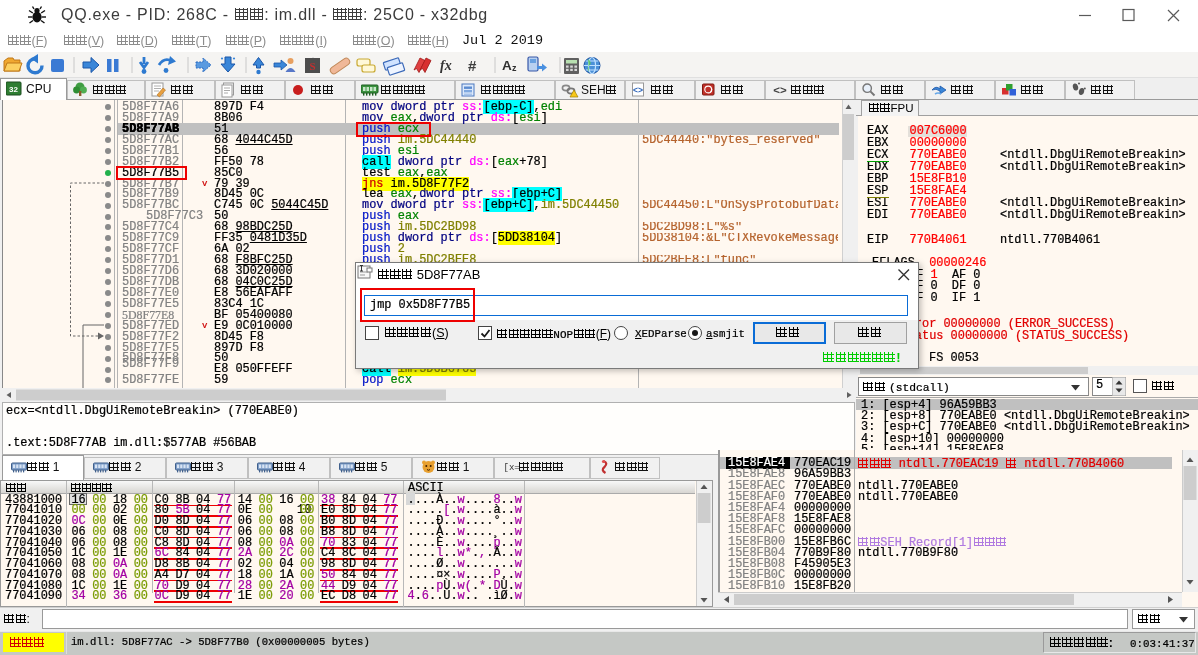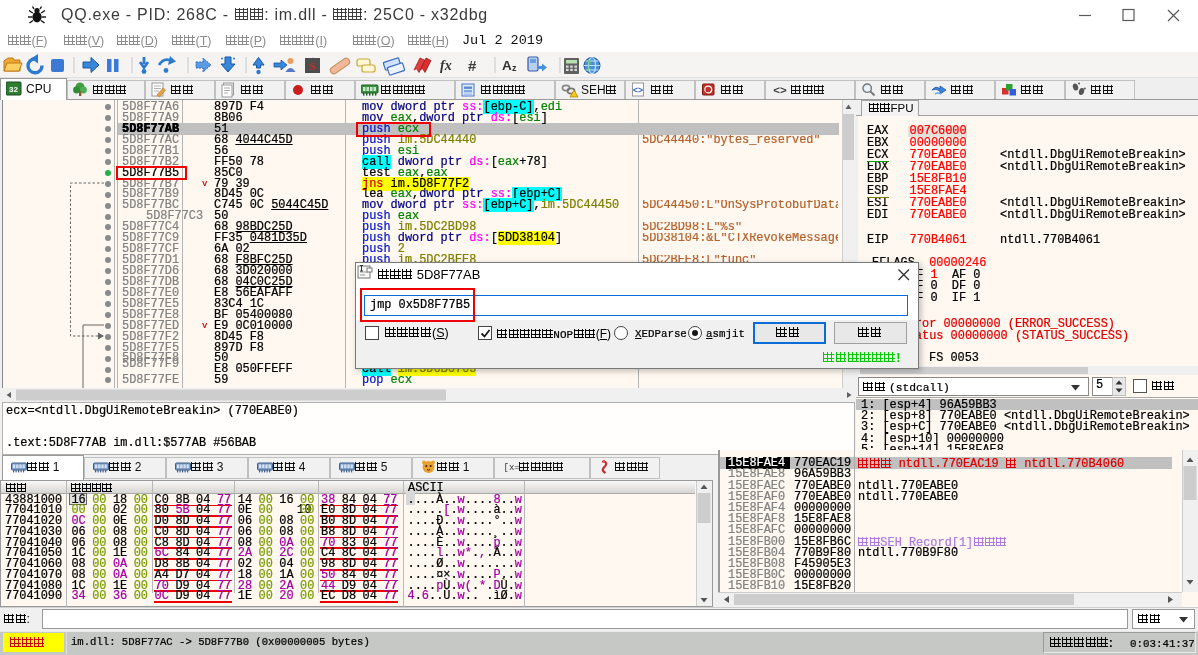--- a/index.html
+++ b/index.html
@@ -316,21 +316,21 @@
 <div class="ab mono" style="left:362px;top:255.0px;"><span style="color:#0014c8">push </span><span style="color:#808000">im.5DC2BEE8</span></div>
 <div class="ab mono" style="left:642px;top:255.0px;color:#b5632d;width:196px;overflow:hidden;white-space:pre">5DC2BEE8:L"func"</div>
 <div class="ab mono" style="left:122px;top:265.9px;"><span style="color:#828282">5D8F77D6</span></div>
 <div class="ab mono" style="left:214px;top:265.9px;"><span style="color:#000">68 3D020000</span></div>
 <div class="ab mono" style="left:122px;top:276.9px;"><span style="color:#828282">5D8F77DB</span></div>
 <div class="ab mono" style="left:214px;top:276.9px;"><span style="color:#000">68 </span><span style="color:#000;text-decoration:underline">04C0C25D</span></div>
 <div class="ab mono" style="left:122px;top:287.8px;"><span style="color:#828282">5D8F77E0</span></div>
 <div class="ab mono" style="left:214px;top:287.8px;"><span style="color:#000">E8 56EAFAFF</span></div>
 <div class="ab mono" style="left:122px;top:298.7px;"><span style="color:#828282">5D8F77E5</span></div>
 <div class="ab mono" style="left:214px;top:298.7px;"><span style="color:#000">83C4 1C</span></div>
-<div class="ab mono" style="left:122px;top:309.7px;"><span style="color:#828282">5D8F77E8</span></div>
+<div class="ab mono" style="left:122px;top:309.7px;font-family:Liberation Serif, serif;"><span style="color:#828282">5D8F77E8</span></div>
 <div class="ab mono" style="left:214px;top:309.7px;"><span style="color:#000">BF 05400080</span></div>
 <div class="ab mono" style="left:122px;top:320.6px;"><span style="color:#828282">5D8F77ED</span></div>
 <div class="ab mono" style="left:202px;top:321.6px;color:#c00;font-size:9px">v</div>
 <div class="ab mono" style="left:214px;top:320.6px;"><span style="color:#000">E9 0C010000</span></div>
 <div class="ab mono" style="left:122px;top:331.5px;"><span style="color:#828282">5D8F77F2</span></div>
 <div class="ab mono" style="left:214px;top:331.5px;"><span style="color:#000">8D45 F8</span></div>
 <div class="ab mono" style="left:122px;top:342.5px;"><span style="color:#828282">5D8F77F5</span></div>
 <div class="ab mono" style="left:214px;top:342.5px;"><span style="color:#000">897D F8</span></div>
 <div class="ab mono" style="left:122px;top:353.4px;"><span style="color:#828282">5D8F77F8</span></div>
 <div class="ab mono" style="left:214px;top:353.4px;"><span style="color:#000">50</span></div>

